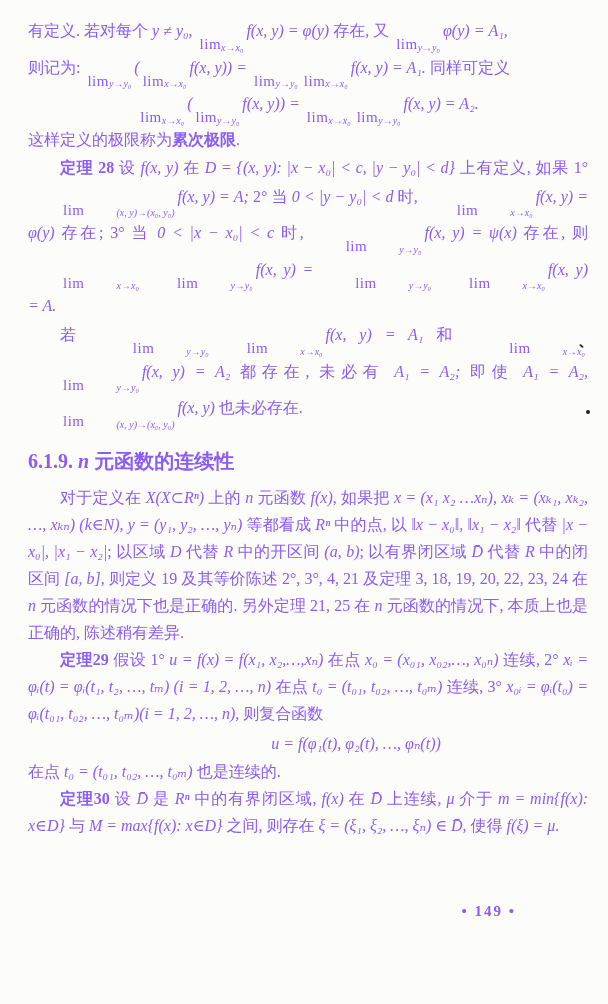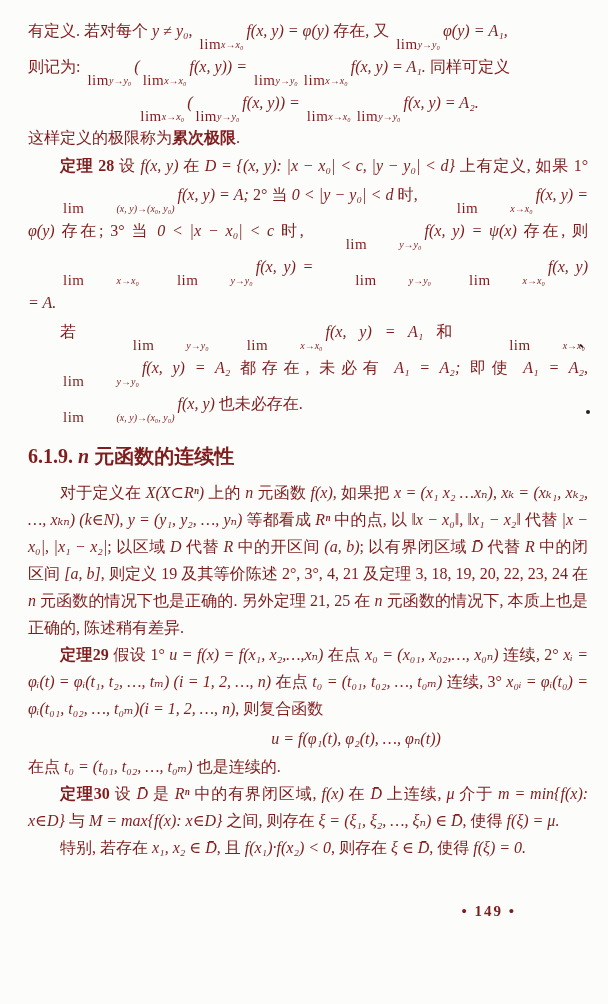--- a/index.html
+++ b/index.html
@@ -5,21 +5,21 @@
   html, body { margin: 0; padding: 0; }
   body {
     width: 608px; height: 1004px;
     background: #e9e9e7;
     font-family: "Liberation Serif", "DejaVu Serif", serif;
   }
   .page {
     position: relative;
     width: 608px; height: 1004px;
     background: #fcfcfa;
-    color: #7f1d1d;
+    color: #8b5cf6;
     box-sizing: border-box;
     padding: 16px 20px 8px 28px;
     overflow: hidden;
   }
   .para {
     margin: 0;
     font-size: 16px;
     text-align: justify;
   }
   .prose { line-height: 27px; }
@@ -42,21 +42,21 @@
   .lim {
     display: inline-flex;
     flex-direction: row;
     align-items: center;
     vertical-align: -13px;
     margin: 0 3px;
     line-height: 1;
     font-style: normal;
   }
   .lw { font-size: 15px; letter-spacing: 0.5px; }
-  .ls { font-size: 10px; margin-top: 1px; white-space: nowrap; font-style: italic; font-family: Liberation Serif, serif; }
+  .ls { font-size: 10px; margin-top: 6px; white-space: nowrap; font-style: italic; font-family: Liberation Serif, serif; }
   .pageno {
     position: absolute;
     right: 92px;
     top: 903px;
     font-size: 15px;
     font-weight: 700;
     letter-spacing: 2px;
   }
   .speck { position: absolute; background: #222; border-radius: 50%; }
   .speck-1 { width: 4px; height: 4px; right: 18px; top: 410px; }
@@ -139,18 +139,17 @@
         </span><span class="m">f(x, y) = A₂</span><span> 都存在, 未必有 </span><span class="m">A₁ = A₂;</span><span> 即使 </span><span class="m">A₁ = A₂,</span><span class="lim">
           <span class="lw">lim</span>
           <span class="ls">(x, y)→(x₀, y₀)</span>
         </span><span class="m">f(x, y)</span><span> 也未必存在.</span></p>
       <h2 class="heading"><span>6.1.9. </span><span class="m">n</span><span> 元函数的连续性</span></h2>
       <p class="para indent prose"><span>对于定义在 </span><span class="m">X(X⊂Rⁿ)</span><span> 上的 </span><span class="m">n</span><span> 元函数 </span><span class="m">f(x)</span><span>, 如果把 </span><span class="m">x = (x₁ x₂ …xₙ)</span><span>, </span><span class="m">xₖ = (xₖ₁, xₖ₂, …, xₖₙ) (k∈N)</span><span>, </span><span class="m">y = (y₁, y₂, …, yₙ)</span><span> 等都看成 </span><span class="m">Rⁿ</span><span> 中的点, 以 </span><span class="m">‖x − x₀‖, ‖x₁ − x₂‖</span><span> 代替 </span><span class="m">|x − x₀|, |x₁ − x₂|</span><span>; 以区域 </span><span class="m">D</span><span> 代替 </span><span class="m">R</span><span> 中的开区间 </span><span class="m">(a, b)</span><span>; 以有界闭区域 </span><span class="m">D̄</span><span> 代替 </span><span class="m">R</span><span> 中的闭区间 </span><span class="m">[a, b]</span><span>, 则定义 19 及其等价陈述 2°, 3°, 4, 21 及定理 3, 18, 19, 20, 22, 23, 24 在 </span><span class="m">n</span><span> 元函数的情况下也是正确的. 另外定理 21, 25 在 </span><span class="m">n</span><span> 元函数的情况下, 本质上也是正确的, 陈述稍有差异.</span></p>
       <p class="para indent prose"><span class="b">定理29</span><span>  假设 1° </span><span class="m">u = f(x) = f(x₁, x₂,…,xₙ)</span><span> 在点 </span><span class="m">x₀ = (x₀₁, x₀₂,…, x₀ₙ)</span><span> 连续, 2° </span><span class="m">xᵢ = φᵢ(t) = φᵢ(t₁, t₂, …, tₘ) (i = 1, 2, …, n)</span><span> 在点 </span><span class="m">t₀ = (t₀₁, t₀₂, …, t₀ₘ)</span><span> 连续, 3° </span><span class="m">x₀ᵢ = φᵢ(t₀) = φᵢ(t₀₁, t₀₂, …, t₀ₘ)(i = 1, 2, …, n)</span><span>, 则复合函数</span></p>
       <p class="para display d1 prose"><span class="m">u = f(φ₁(t), φ₂(t), …, φₙ(t))</span></p>
       <p class="para cont prose"><span>在点 </span><span class="m">t₀ = (t₀₁, t₀₂, …, t₀ₘ)</span><span> 也是连续的.</span></p>
       <p class="para indent prose"><span class="b">定理30</span><span>  设 </span><span class="m">D̄</span><span> 是 </span><span class="m">Rⁿ</span><span> 中的有界闭区域, </span><span class="m">f(x)</span><span> 在 </span><span class="m">D̄</span><span> 上连续, </span><span class="m">μ</span><span> 介于 </span><span class="m">m = min{f(x): x∈D}</span><span> 与 </span><span class="m">M = max{f(x): x∈D}</span><span> 之间, 则存在 </span><span class="m">ξ = (ξ₁, ξ₂, …, ξₙ) ∈ D̄</span><span>, 使得 </span><span class="m">f(ξ) = μ.</span></p>
-      <p class="para indent prose"><span>特别, 若存在 </span><span class="m">x₁, x₂ ∈ D̄</span><span>, 且 </span><span class="m">f(x₁)·f(x₂) &lt; 0</span><span>, 则存在 </span><span class="m">ξ ∈ D̄</span><span>, 使得 </span><span class="m">f(ξ) = 0.</span></p>
     </div>
   <div class="pageno">• 149 •</div>
   <div class="speck speck-1"></div>
   <div class="speck speck-2"></div>
 </div>
 
 </body></html>

